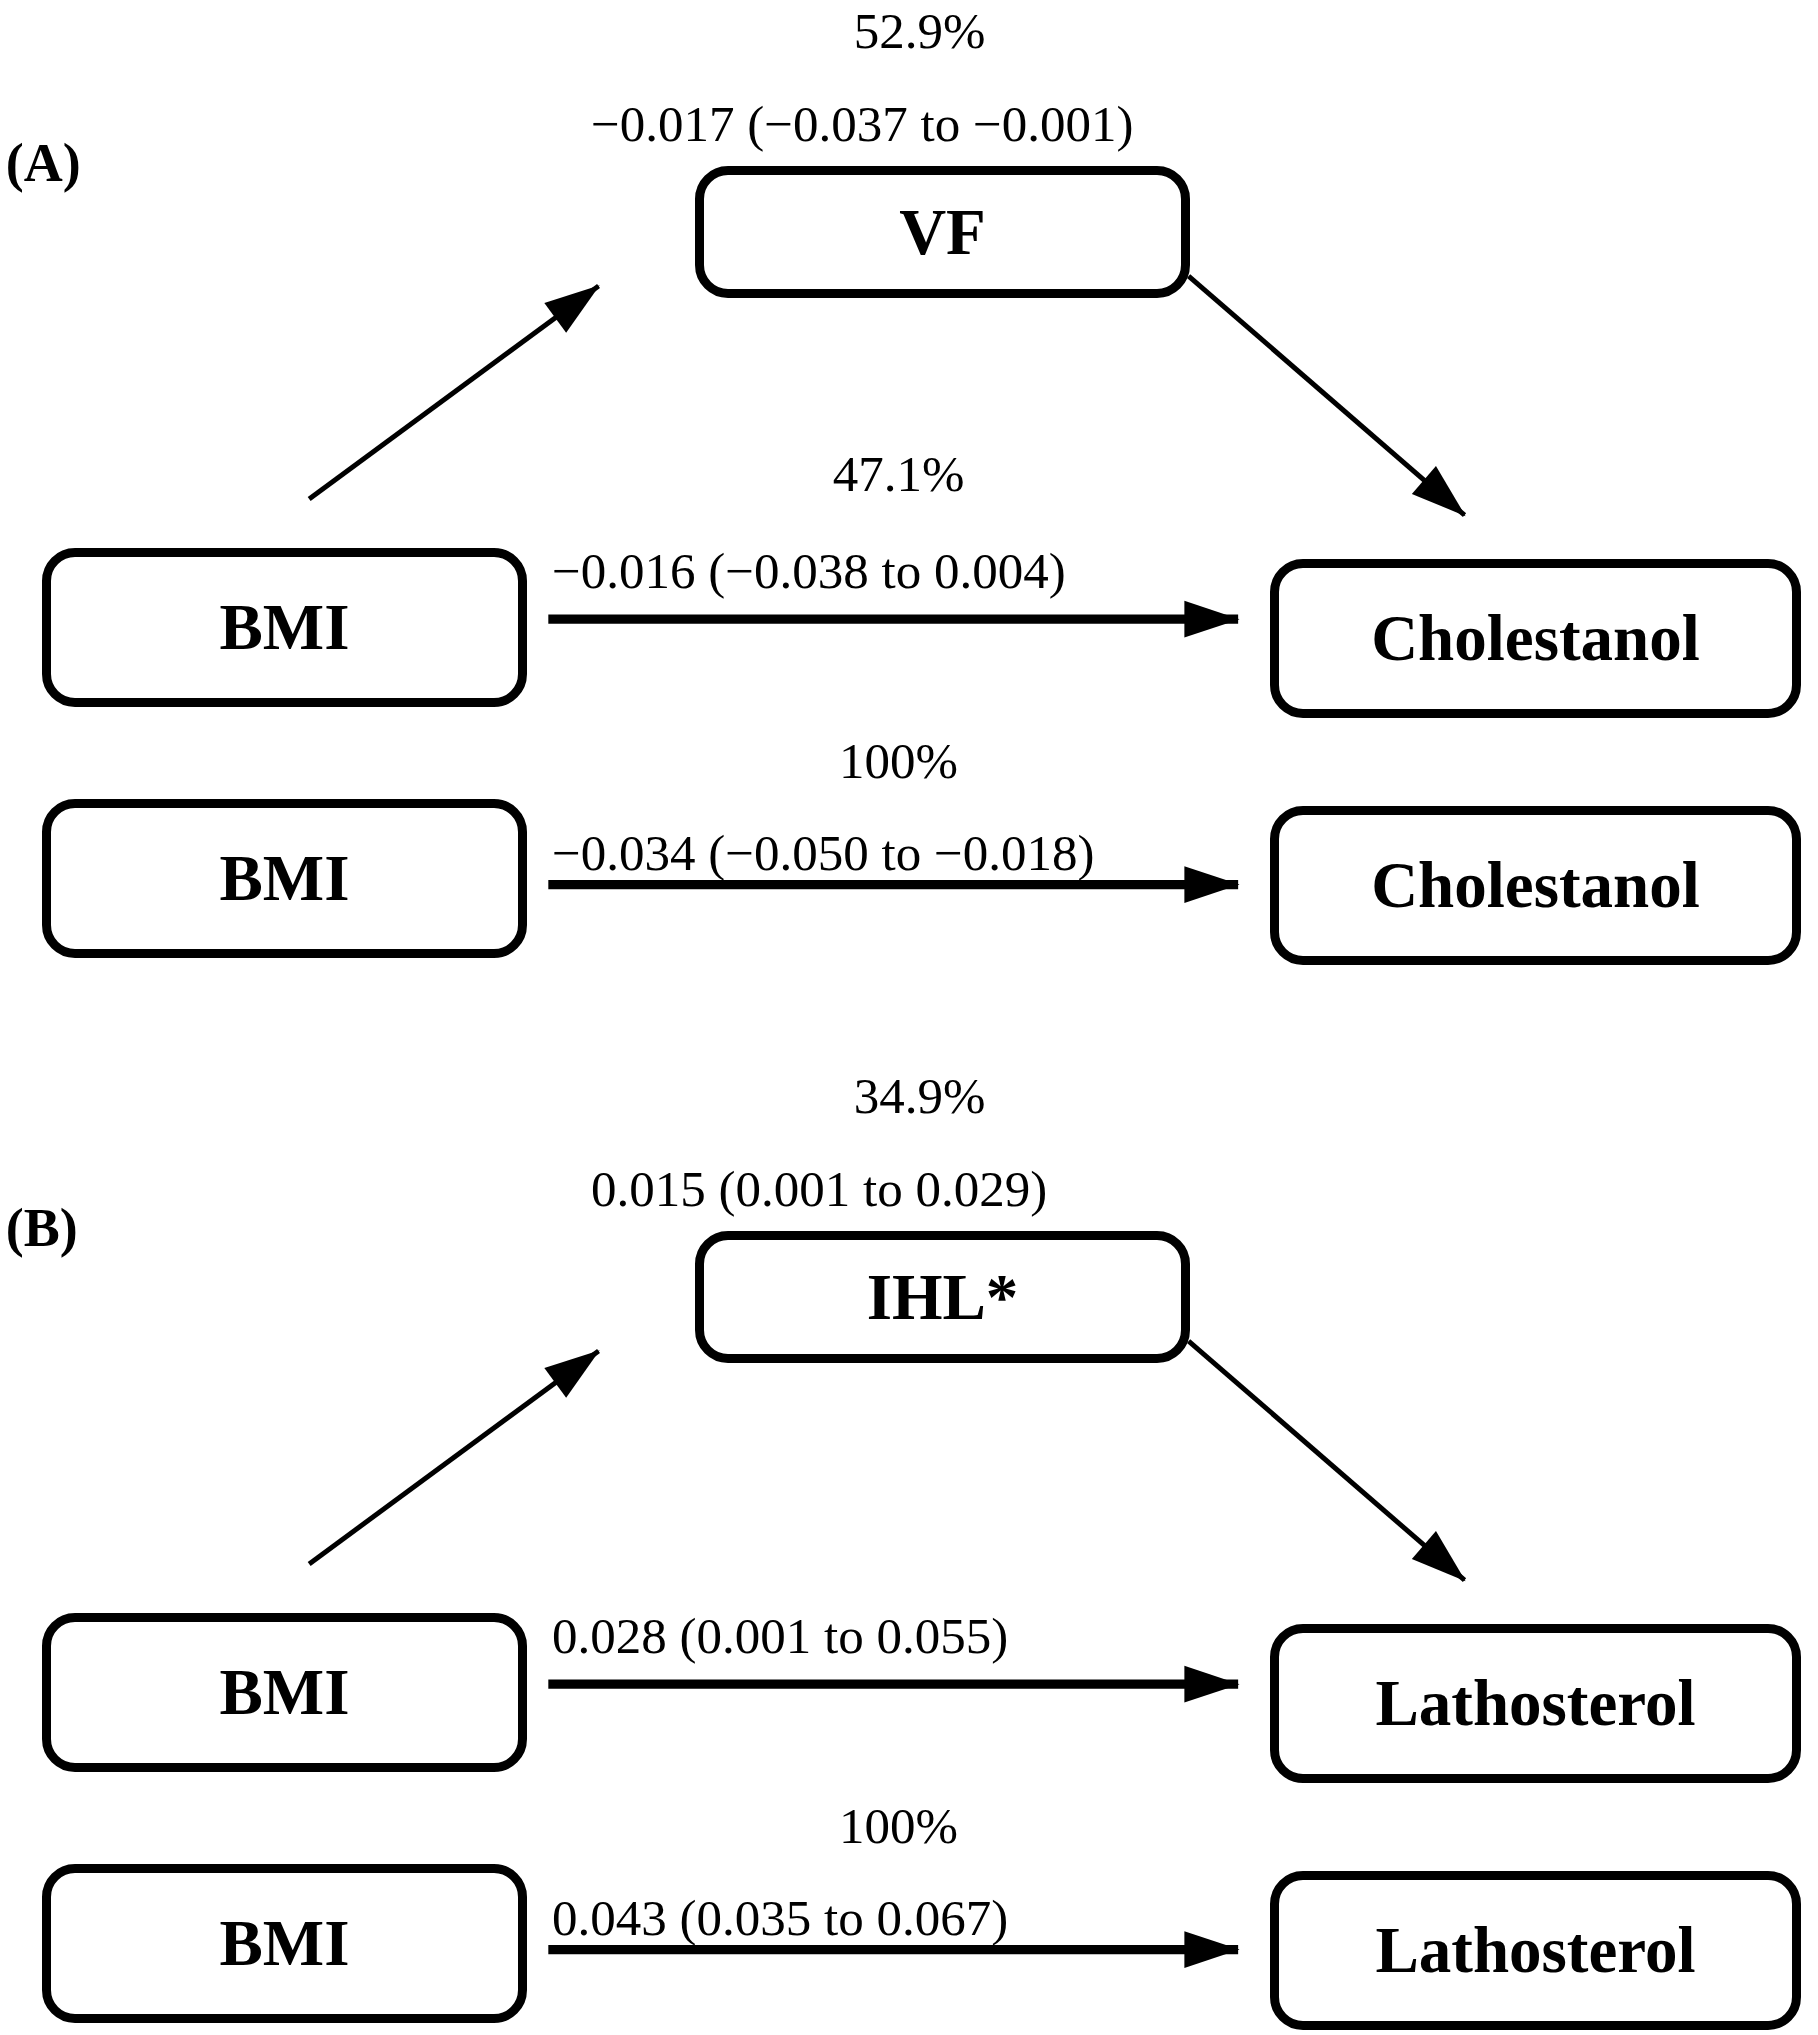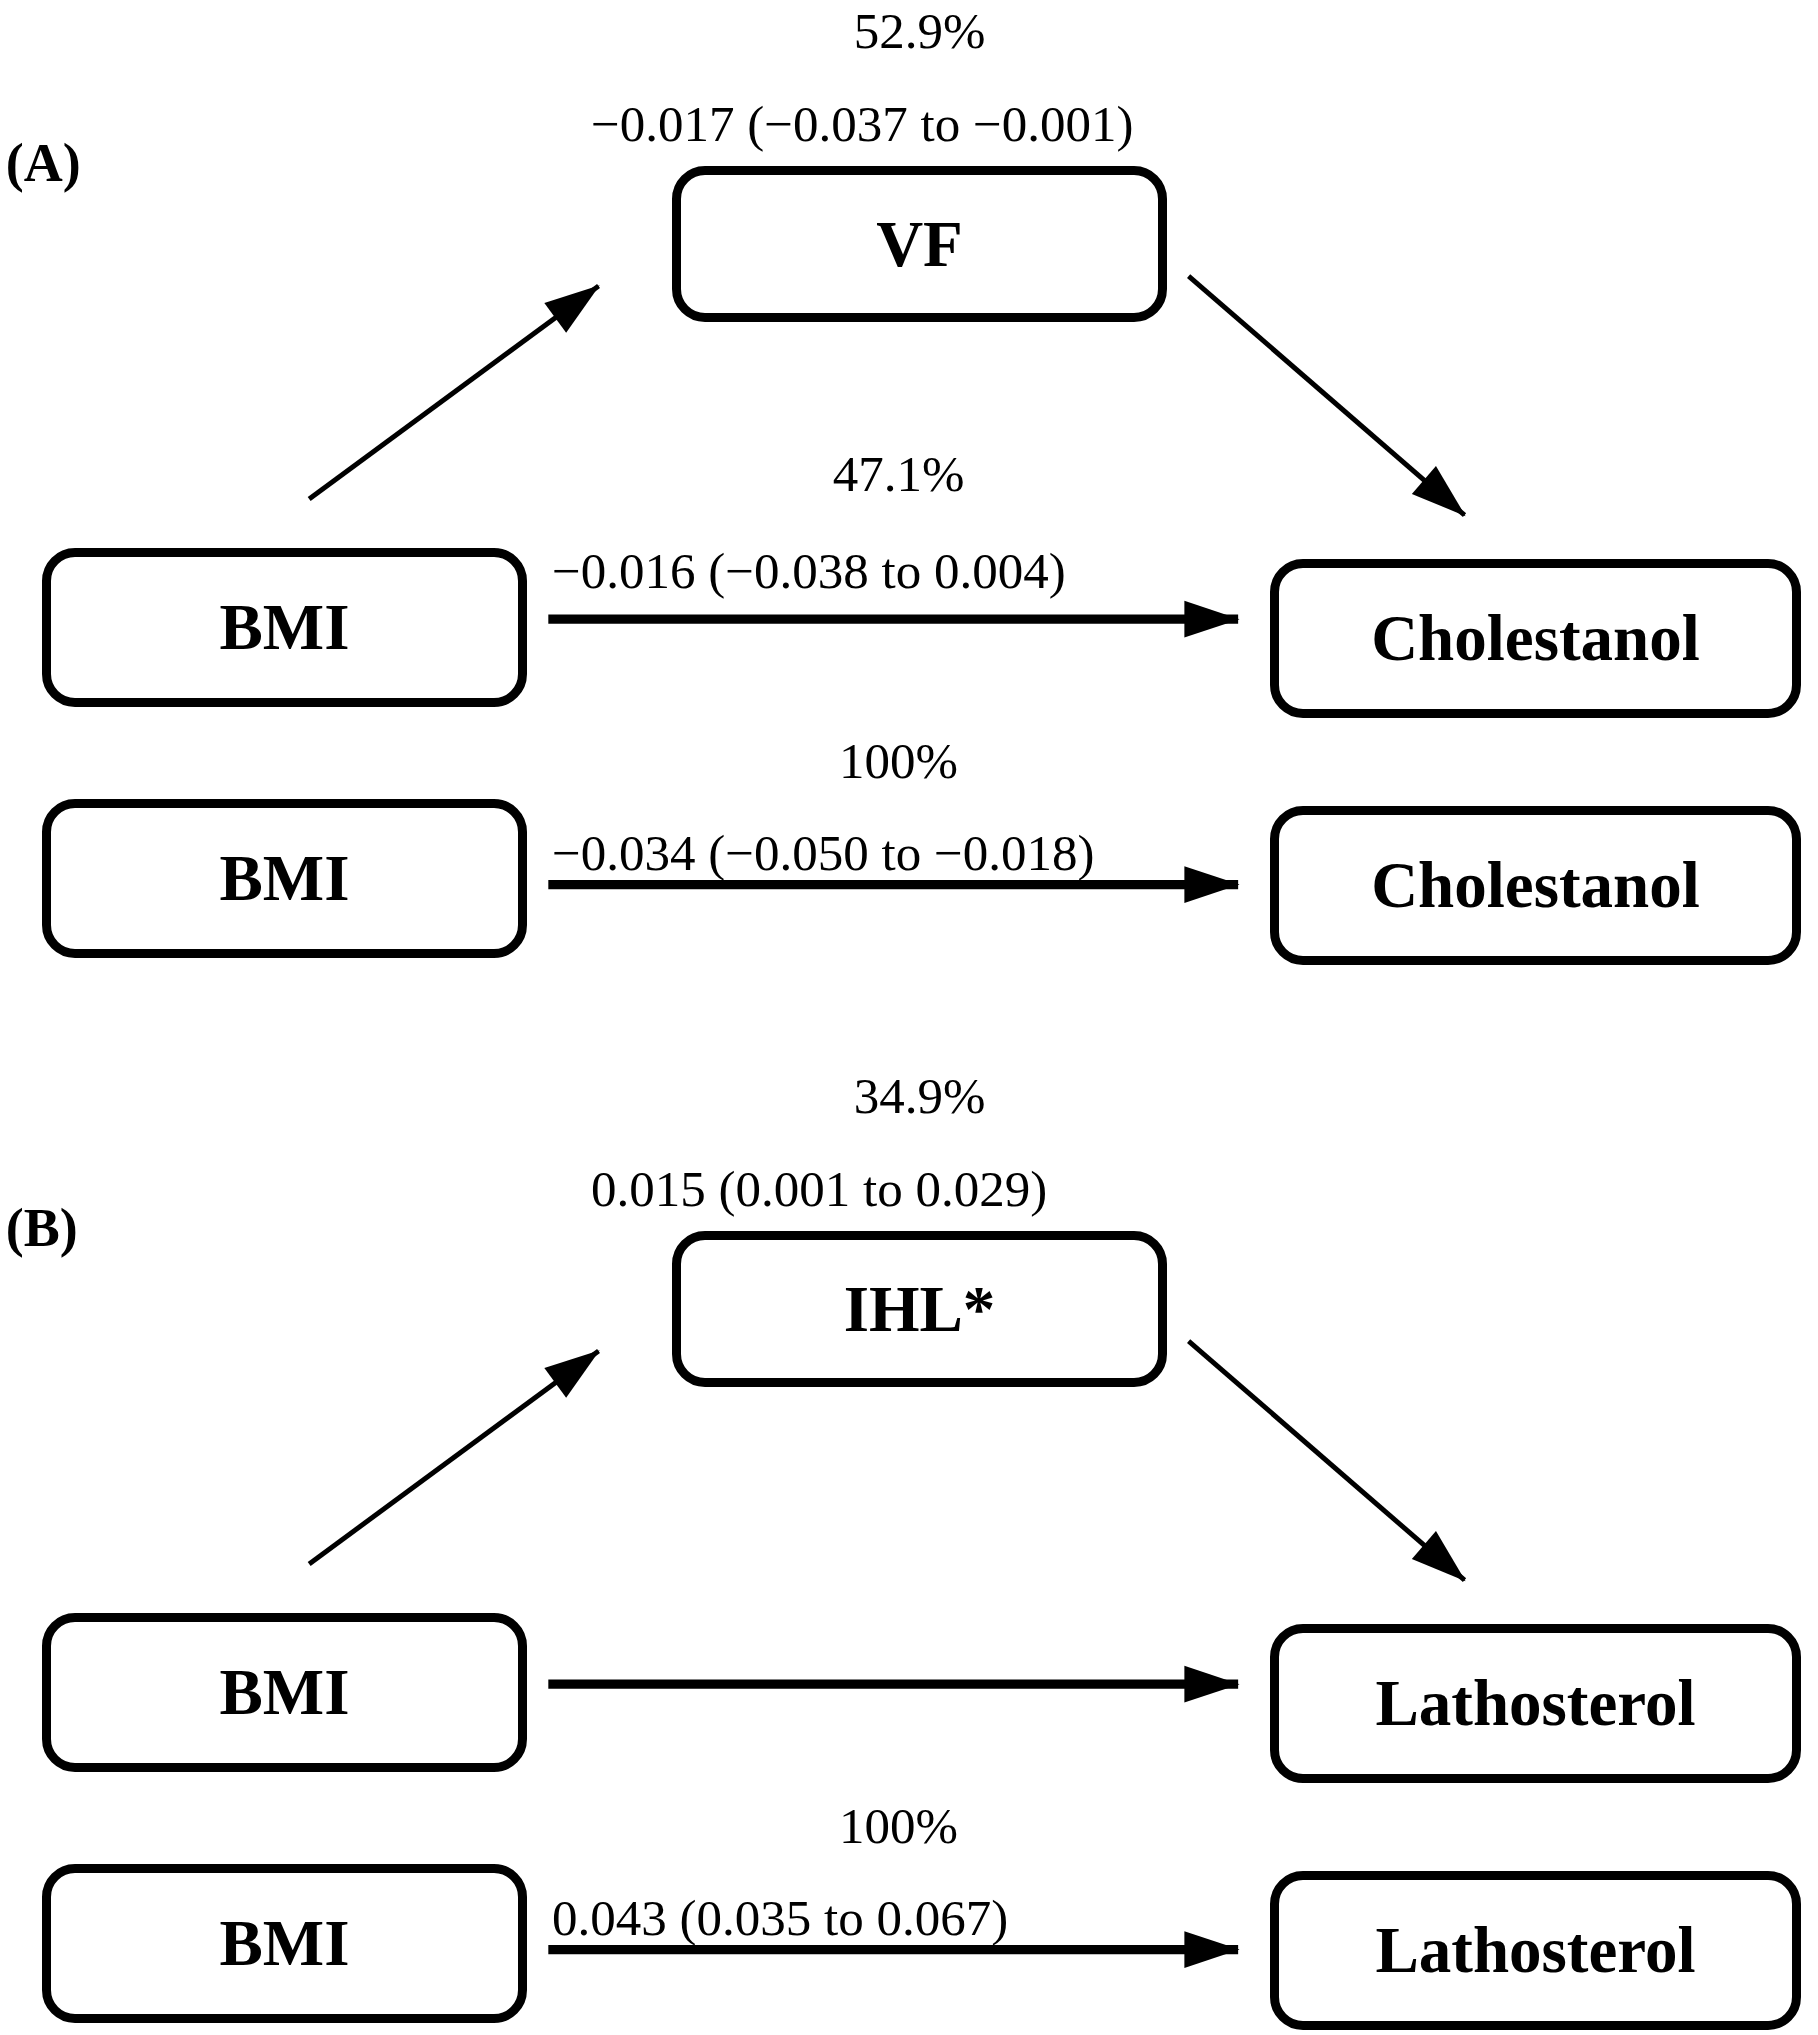--- a/index.html
+++ b/index.html
@@ -33,21 +33,21 @@
   .node{
     position:absolute;
     box-sizing:border-box;
     border:9.2px solid #000000;
     border-radius:33px;
     background:#ffffff;
     display:flex;align-items:center;justify-content:center;
     font-size:65px;font-weight:700;line-height:1;
     text-align:center;
   }
-  .node.mediator{left:672px;top:166px;width:495px;height:156px;}
+  .node.mediator{left:695px;top:166px;width:495px;height:132px;}
   .node.exposure.row2{left:42px;top:548px;width:485px;height:159px;}
   .node.outcome.row2{left:1270px;top:559px;width:531px;height:159px;}
   .node.exposure.row3{left:42px;top:799px;width:485px;height:159px;}
   .node.outcome.row3{left:1270px;top:806px;width:531px;height:159px;}
 </style>
 </head>
 <body>
 
 <div id="canvas">
 
@@ -109,20 +109,21 @@
 
     <div class="panel-label">(B)</div>
 
     <div class="txt med-pct bold">34.9%</div>
     <div class="txt med-est bold">0.015 (0.001 to 0.029)</div>
 
     <div class="node mediator">
       <span>IHL*</span>
     </div>
 
+    <div class="txt ind-est bold">0.028 (0.001 to 0.055)</div>
 
     <div class="node exposure row2">
       <span>BMI</span>
     </div>
     <div class="node outcome row2">
       <span>Lathosterol</span>
     </div>
 
     <div class="txt dir-pct bold">100%</div>
     <div class="txt dir-est bold">0.043 (0.035 to 0.067)</div>

